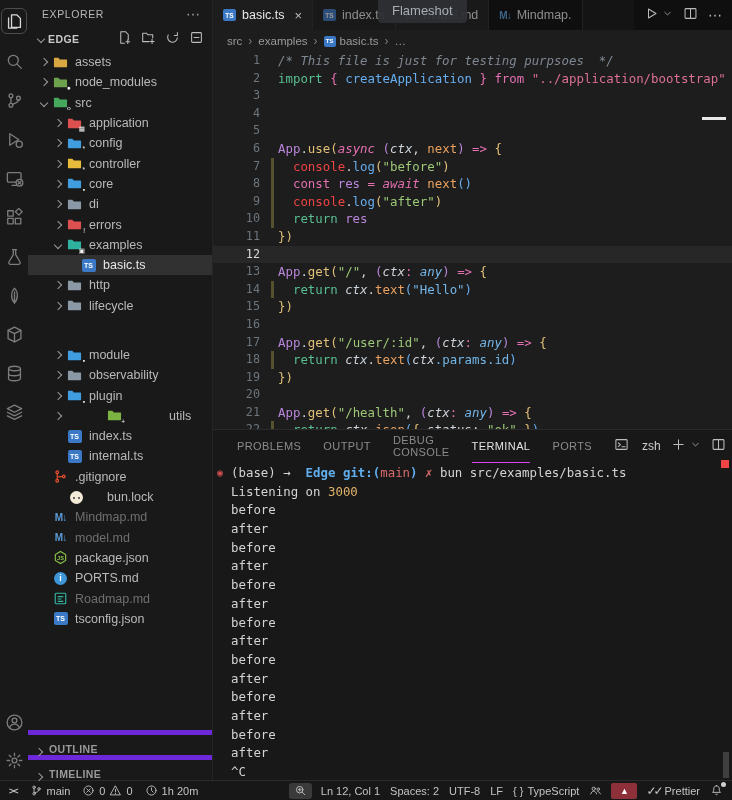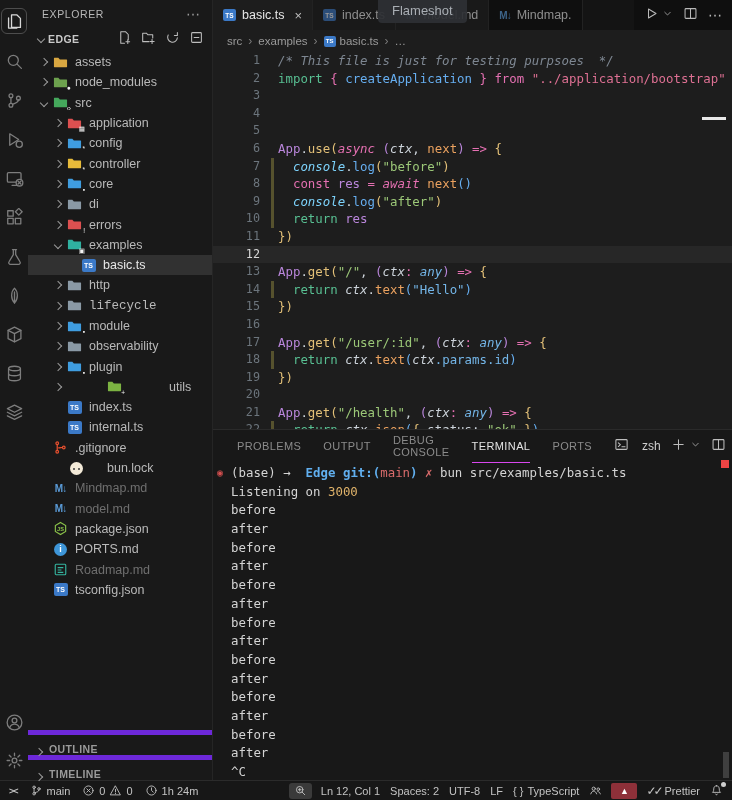--- a/index.html
+++ b/index.html
@@ -69,21 +69,21 @@
   .modbar{width:3px;margin-left:11px;flex:0 0 auto;}
   .modbar.on{background:#56522e;}
   .code-text{padding-left:4px;}
   .tk-cm{color:#7e8792;font-style:italic}
   .tk-kp{color:#e570b2}.tk-kpi{color:#e570b2;font-style:italic}
   .tk-kt{color:#58bf92}.tk-fy{color:#e3c078}.tk-fb{color:#66aef0}
   .tk-vp{color:#bb87dd}.tk-po{color:#eaa15f}.tk-sg{color:#9cc878}
   .tk-sp{color:#de7093}.tk-sb{color:#74b6e8}
   .tk-it{color:#ccd3da;font-style:italic}.tk-ab{color:#74b6e8;font-style:italic}
   .tk-pu{color:#bb87dd}.tk-py{color:#e3c078}.tk-wh{color:#ccd3da}
-  .tk-cr{color:#7dd3fc;font-style:italic}
+  .tk-cr{color:#ef4444;}
   
   .panel{height:350px;flex:0 0 auto;background:#181818;border-top:1px solid #2a2a2a;display:flex;flex-direction:column;}
   .panel-tabs{height:32px;display:flex;align-items:center;padding-left:24px;gap:22px;flex:0 0 auto;}
   .panel-tab{font-size:11px;letter-spacing:.4px;color:#8b8b8b;height:100%;display:flex;align-items:center;cursor:pointer;border-bottom:1px solid transparent;}
   .panel-tab.active{color:#e3e3e3;border-bottom:1px solid #d946ef;}
   .panel-actions{margin-left:auto;display:flex;align-items:center;gap:10px;padding-right:14px;color:#bdbdbd;}
   .panel-actions svg{width:15px;height:15px;}
   .panel-actions .shell{font-size:12px;color:#cfcfcf;margin-left:3px;}
   .terminal{flex:1 1 auto;padding:2px 0 0 18px;font-family:"DejaVu Sans Mono",monospace;font-size:12.4px;position:relative;overflow:hidden;}
   .term-line{height:18.7px;line-height:18.7px;white-space:pre;color:#d4d4d4;}
@@ -394,32 +394,32 @@
           <span class="tree-chev-slot">
             <span class="chev right"></span>
           </span>
           <span class="tree-icon">
             <svg viewBox="0 0 16 16">
               <path d="M1.5 3h4.2l1.6 1.8h7.2c.3 0 .5.2.5.5v7.2c0 .3-.2.5-.5.5H1.5c-.3 0-.5-.2-.5-.5V3.5c0-.3.2-.5.5-.5z" fill="#8a99a5"></path>
             </svg>
           </span>
           <span class="tree-label">http</span>
         </div>
-        <div class="tree-row" style="padding-left: 22px; font-family: Liberation Mono, monospace;">
+        <div class="tree-row" style="padding-left: 22px;">
           <span class="tree-chev-slot">
             <span class="chev right"></span>
           </span>
           <span class="tree-icon">
             <svg viewBox="0 0 16 16">
               <path d="M1.5 3h4.2l1.6 1.8h7.2c.3 0 .5.2.5.5v7.2c0 .3-.2.5-.5.5H1.5c-.3 0-.5-.2-.5-.5V3.5c0-.3.2-.5.5-.5z" fill="#8a99a5"></path>
             </svg>
           </span>
           <span class="tree-label">lifecycle</span>
         </div>
-        <div class="tree-row" style="padding-left: 22px;">
+        <div class="tree-row" style="padding-left: 22px; margin-top: 29px;">
           <span class="tree-chev-slot">
             <span class="chev right"></span>
           </span>
           <span class="tree-icon">
             <svg viewBox="0 0 16 16">
               <path d="M1.5 3h4.2l1.6 1.8h7.2c.3 0 .5.2.5.5v7.2c0 .3-.2.5-.5.5H1.5c-.3 0-.5-.2-.5-.5V3.5c0-.3.2-.5.5-.5z" fill="#3f9de0"></path>
             </svg>
             <span class="emblem">▪</span>
           </span>
           <span class="tree-label">module</span>
@@ -725,21 +725,21 @@
         </span>
         <span>0</span>
       </div>
       <div class="st-item">
         <span style="display: inline-flex; align-items: center;">
           <svg viewBox="0 0 16 16" fill="none" stroke="currentColor" stroke-width="1.1" stroke-linecap="round" stroke-linejoin="round">
             <circle cx="8" cy="8" r="5.6"></circle>
             <path d="M8 4.8V8l2.2 2"></path>
           </svg>
         </span>
-        <span>1h 24m</span>
+        <span>1h 20m</span>
       </div>
       <div class="st-group-right">
         <div class="st-item st-boxed">
           <span style="display: inline-flex; align-items: center;">
             <svg viewBox="0 0 16 16" fill="none" stroke="currentColor" stroke-width="1.1" stroke-linecap="round" stroke-linejoin="round">
               <circle cx="7" cy="7" r="4"></circle>
               <path d="M9.9 9.9l3.3 3.3M5.3 7h3.4M7 5.3v3.4"></path>
             </svg>
           </span>
         </div>

